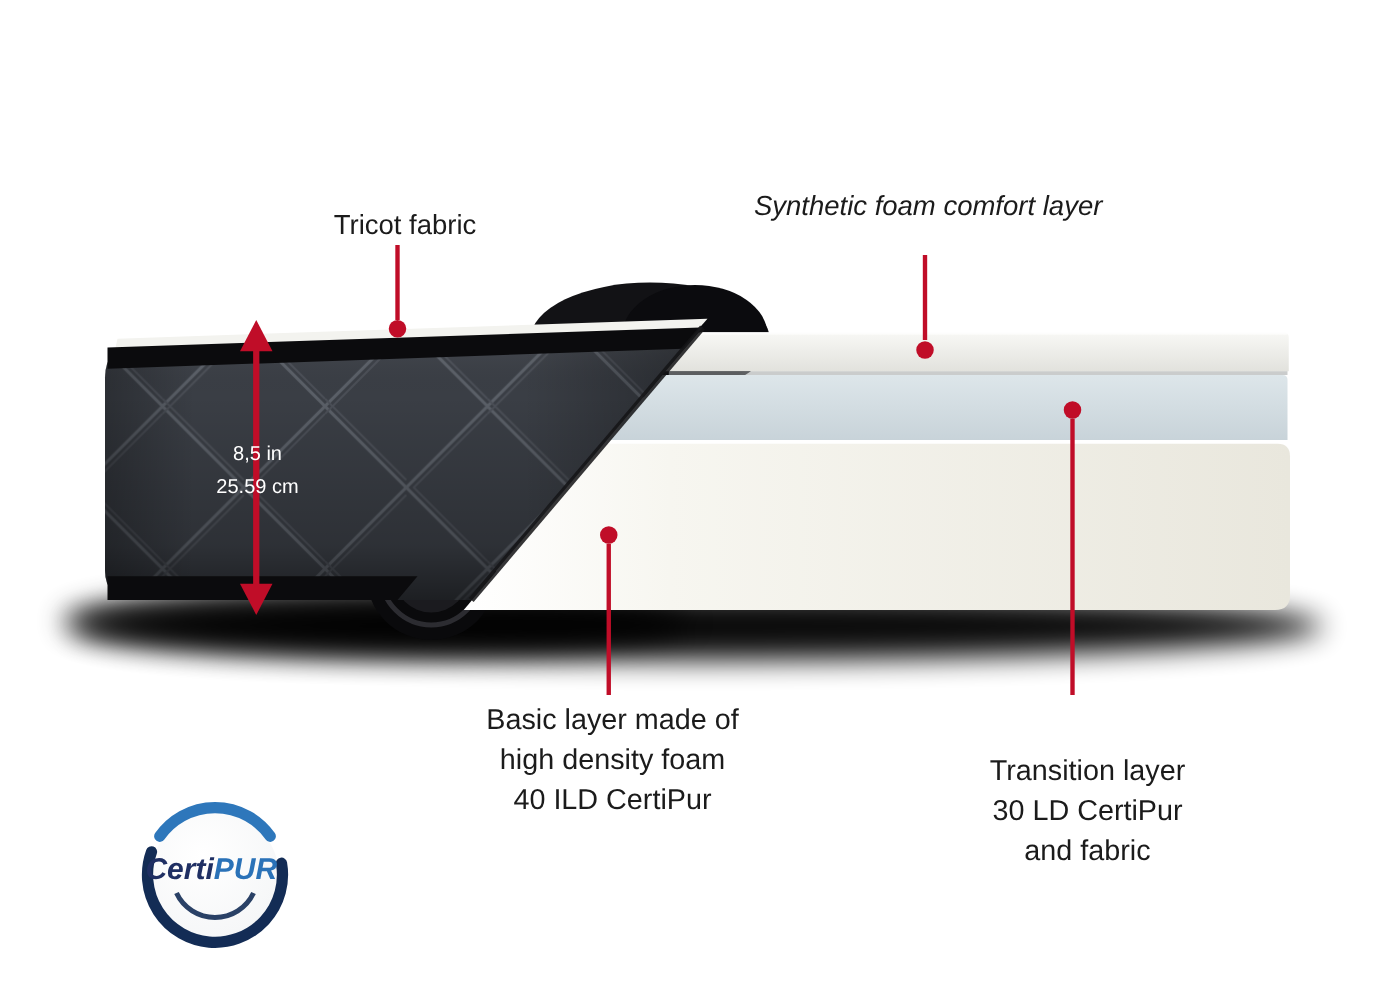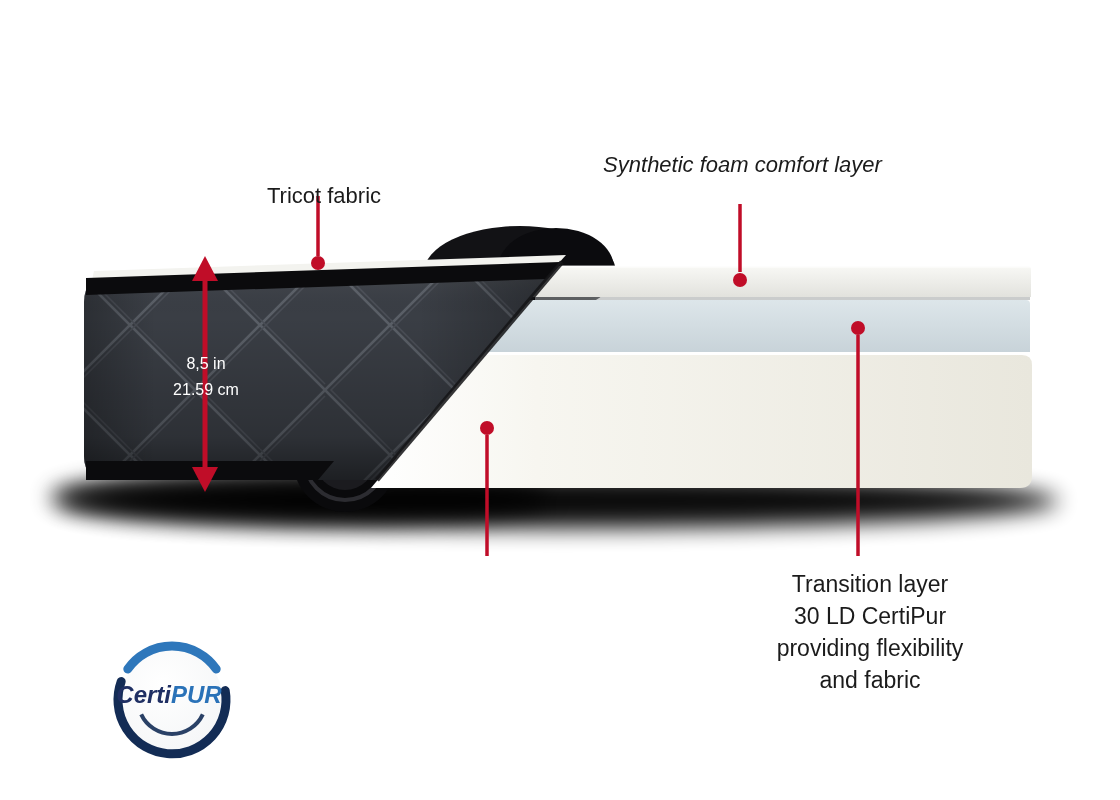--- a/index.html
+++ b/index.html
@@ -130,34 +130,38 @@
     <g>
       <circle cx="172" cy="700" r="51" fill="url(#logosphere)"></circle>
       <path d="M 121.2 681.5 A 54 54 0 1 0 225.2 690.6" fill="none" stroke="#132c55" stroke-width="9" stroke-linecap="round"></path>
       <path d="M 127.8 669 A 54 54 0 0 1 216.2 669" fill="none" stroke="#2e77bb" stroke-width="9" stroke-linecap="round"></path>
       <path d="M 141.2 714.4 A 34 34 0 0 0 202.8 714.4" fill="none" stroke="#132c55" stroke-width="4" opacity="0.9"></path>
       <text x="171" y="703" text-anchor="end" font-family="Liberation Sans, sans-serif" font-size="24" font-weight="bold" font-style="italic" fill="#1f2f63">Certi</text>
       <text x="171" y="703" text-anchor="start" font-family="Liberation Sans, sans-serif" font-size="24" font-weight="bold" font-style="italic" fill="#2a72b8">PUR</text>
     </g>
   </svg>
 
-  <div class="lbl lbl-tricot" style="left:234px;top:182px;width:180px;">
+  <div class="lbl lbl-tricot" style="left:234px;top:166px;width:180px;">
     <span class="line">Tricot fabric</span>
   </div>
 
   <div class="lbl lbl-comfort" style="left:555px;top:151px;width:375px;font-style:italic;">
     <span class="line">Synthetic foam comfort layer</span>
   </div>
 
   <div class="lbl lbl-measure" style="left:141px;top:351px;width:130px;">
     <span class="line">8,5 in</span>
-    <span class="line">21.59 cm</span>
+    <span class="line">25.59 cm</span>
   </div>
 
+  <div class="lbl lbl-basic" style="left:355px;top:559px;width:270px;">
+    <span class="line">Basic layer made of</span>
+    <span class="line">high density foam</span>
+    <span class="line">40 ILD CertiPur</span>
+  </div>
 
-  <div class="lbl lbl-transition" style="left:735px;top:568px;width:270px;">
+  <div class="lbl lbl-transition" style="left:735px;top:600px;width:270px;">
     <span class="line">Transition layer</span>
     <span class="line">30 LD CertiPur</span>
-    <span class="line">providing flexibility</span>
     <span class="line">and fabric</span>
   </div>
 
 </div>
 
 </body></html>

